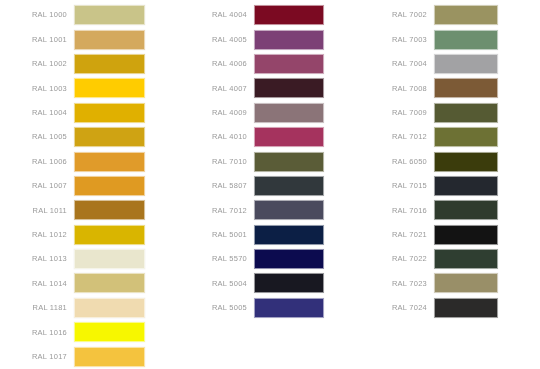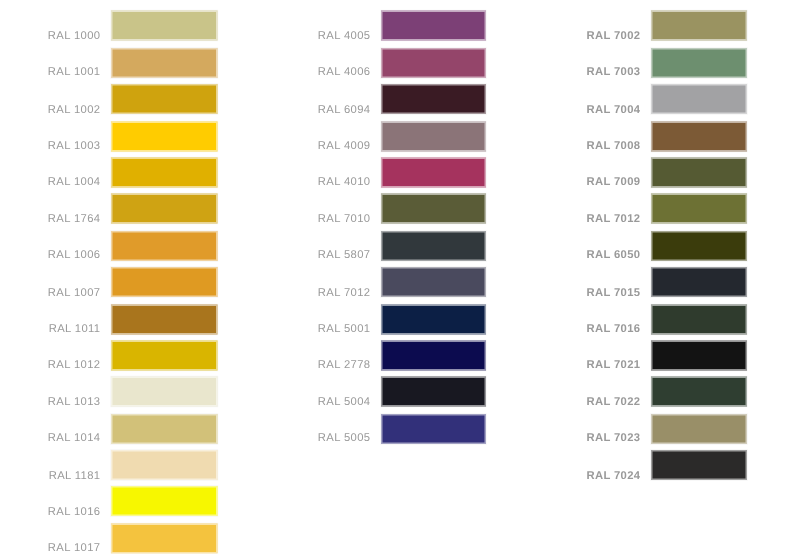--- a/index.html
+++ b/index.html
@@ -31,39 +31,39 @@
     box-sizing: border-box;
   }
 
   .color-column.col-0 { width: 180px; padding-left: 30px; }
   .color-column.col-1 { width: 180px; padding-left: 30px; }
   .color-column.col-2 { width: 180px; padding-left: 30px; }
 
   .color-row {
     display: flex;
     flex-direction: row;
-    align-items: flex-end;
+    align-items: center;
     height: 24.4px;
     box-sizing: border-box;
   }
 
   .ral-label {
     font-size: 7.5px;
     color: #9a9a9a;
     letter-spacing: 0.25px;
     text-align: right;
     white-space: nowrap;
     padding-right: 7px;
     box-sizing: border-box;
     line-height: 1;
   }
 
   .col-0 .ral-label { width: 44px; }
   .col-1 .ral-label { width: 44px; }
-  .col-2 .ral-label { width: 44px; font-weight: bold; }
+  .col-2 .ral-label { width: 44px; }
 
   .ral-swatch {
     height: 20px;
     box-sizing: border-box;
     border: 1px solid rgba(255,255,255,0.55);
     box-shadow: 0 0 0 0.5px rgba(0,0,0,0.04);
   }
 
   .col-0 .ral-swatch { width: 71px; }
   .col-1 .ral-swatch { width: 70px; }
@@ -88,21 +88,21 @@
       </div>
       <div class="color-row">
         <span class="ral-label">RAL 1003</span>
         <span class="ral-swatch" style="background-color: rgb(255, 204, 0);"></span>
       </div>
       <div class="color-row">
         <span class="ral-label">RAL 1004</span>
         <span class="ral-swatch" style="background-color: rgb(224, 176, 0);"></span>
       </div>
       <div class="color-row">
-        <span class="ral-label">RAL 1764</span>
+        <span class="ral-label">RAL 1005</span>
         <span class="ral-swatch" style="background-color: rgb(207, 163, 19);"></span>
       </div>
       <div class="color-row">
         <span class="ral-label">RAL 1006</span>
         <span class="ral-swatch" style="background-color: rgb(224, 155, 42);"></span>
       </div>
       <div class="color-row">
         <span class="ral-label">RAL 1007</span>
         <span class="ral-swatch" style="background-color: rgb(223, 154, 34);"></span>
       </div>
@@ -130,29 +130,33 @@
         <span class="ral-label">RAL 1016</span>
         <span class="ral-swatch" style="background-color: rgb(247, 247, 0);"></span>
       </div>
       <div class="color-row">
         <span class="ral-label">RAL 1017</span>
         <span class="ral-swatch" style="background-color: rgb(244, 195, 62);"></span>
       </div>
     </div>
     <div class="color-column col-1">
       <div class="color-row">
+        <span class="ral-label">RAL 4004</span>
+        <span class="ral-swatch" style="background-color: rgb(123, 10, 34);"></span>
+      </div>
+      <div class="color-row">
         <span class="ral-label">RAL 4005</span>
         <span class="ral-swatch" style="background-color: rgb(124, 64, 118);"></span>
       </div>
       <div class="color-row">
         <span class="ral-label">RAL 4006</span>
         <span class="ral-swatch" style="background-color: rgb(148, 69, 106);"></span>
       </div>
       <div class="color-row">
-        <span class="ral-label">RAL 6094</span>
+        <span class="ral-label">RAL 4007</span>
         <span class="ral-swatch" style="background-color: rgb(58, 27, 36);"></span>
       </div>
       <div class="color-row">
         <span class="ral-label">RAL 4009</span>
         <span class="ral-swatch" style="background-color: rgb(139, 116, 120);"></span>
       </div>
       <div class="color-row">
         <span class="ral-label">RAL 4010</span>
         <span class="ral-swatch" style="background-color: rgb(165, 51, 94);"></span>
       </div>
@@ -166,21 +170,21 @@
       </div>
       <div class="color-row">
         <span class="ral-label">RAL 7012</span>
         <span class="ral-swatch" style="background-color: rgb(74, 74, 94);"></span>
       </div>
       <div class="color-row">
         <span class="ral-label">RAL 5001</span>
         <span class="ral-swatch" style="background-color: rgb(12, 31, 69);"></span>
       </div>
       <div class="color-row">
-        <span class="ral-label">RAL 2778</span>
+        <span class="ral-label">RAL 5570</span>
         <span class="ral-swatch" style="background-color: rgb(12, 11, 79);"></span>
       </div>
       <div class="color-row">
         <span class="ral-label">RAL 5004</span>
         <span class="ral-swatch" style="background-color: rgb(24, 24, 33);"></span>
       </div>
       <div class="color-row">
         <span class="ral-label">RAL 5005</span>
         <span class="ral-swatch" style="background-color: rgb(50, 48, 122);"></span>
       </div>

